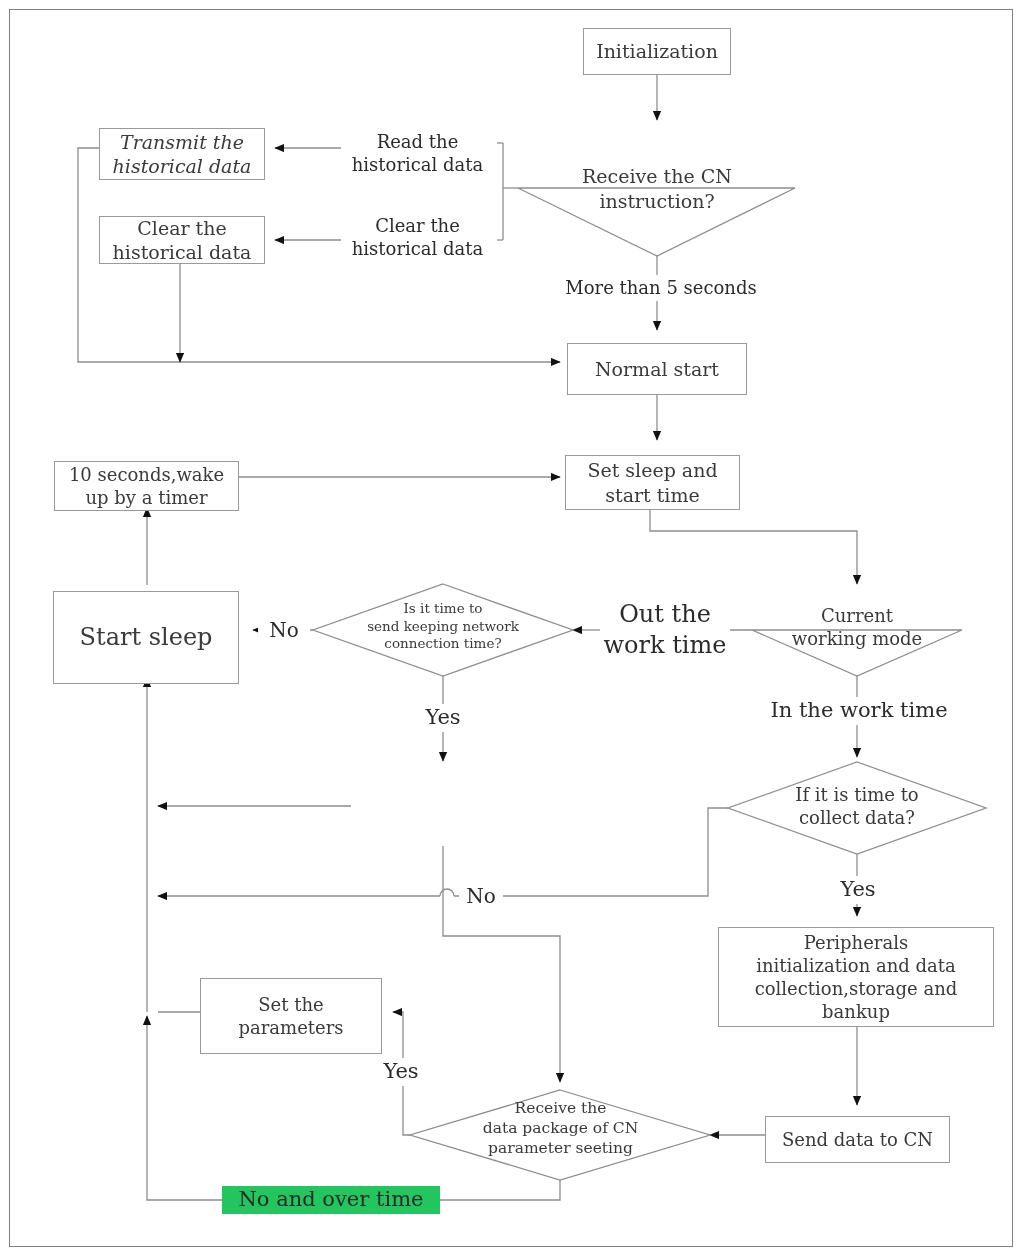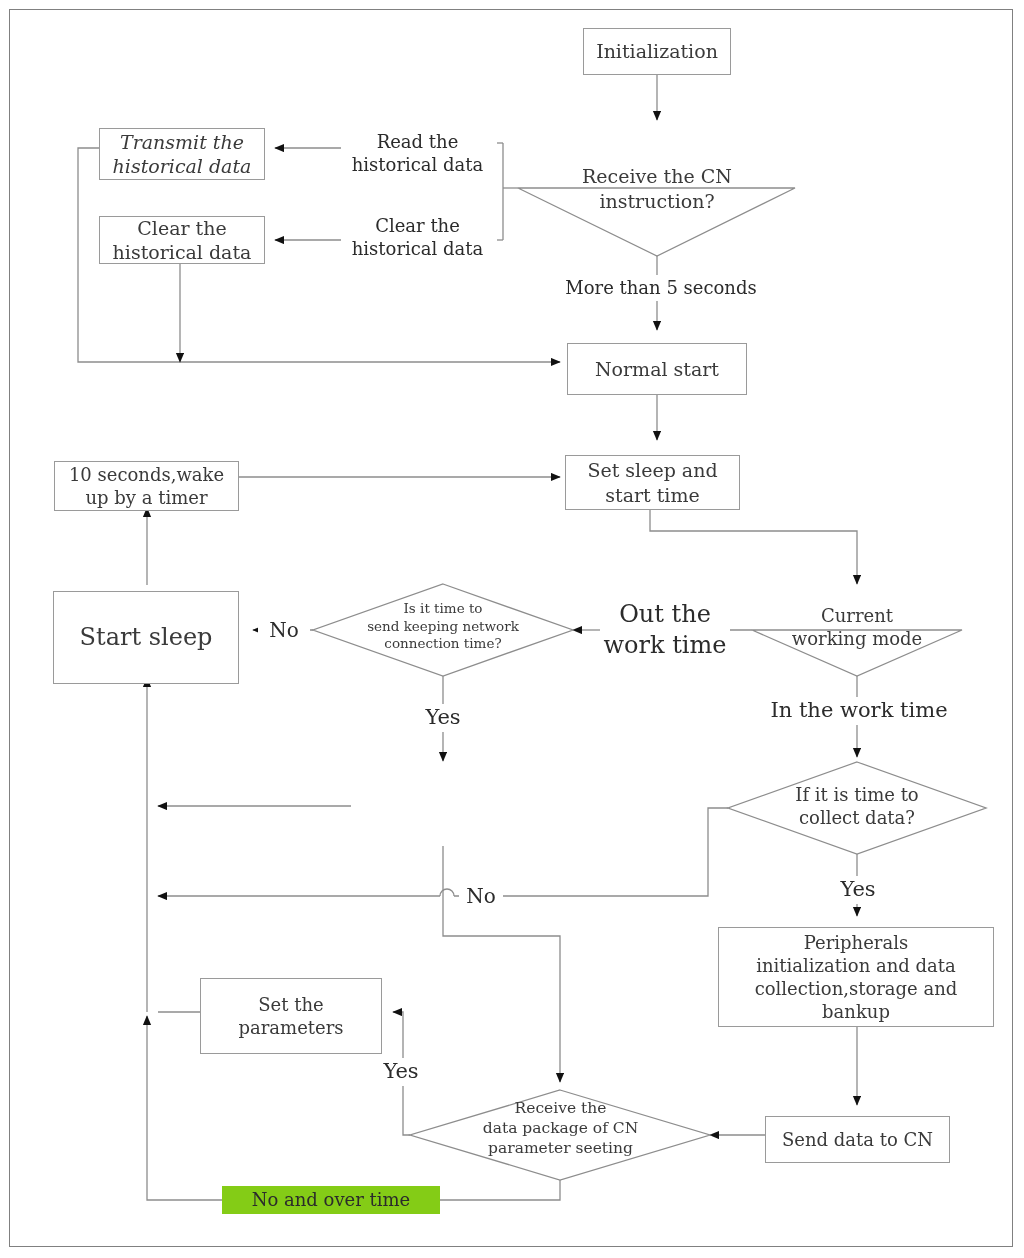--- a/index.html
+++ b/index.html
@@ -202,17 +202,17 @@
   </div>
 
   <div class="edgelabel" style="left:827px;top:876px;width:62px;height:28px;font-size:21px;background:#fff;">
     <span>Yes</span>
   </div>
 
   <div class="edgelabel" style="left:370px;top:1058px;width:62px;height:28px;font-size:21px;background:#fff;">
     <span>Yes</span>
   </div>
 
-  <div class="edgelabel" style="left:222px;top:1186px;width:218px;height:28px;font-size:18px;background:#84cc16;">
+  <div class="edgelabel" style="left:222px;top:1186px;width:218px;height:28px;font-size:21px;background:#22c55e;">
     <span>No and over time</span>
   </div>
 
 </div>
 
 </body></html>

